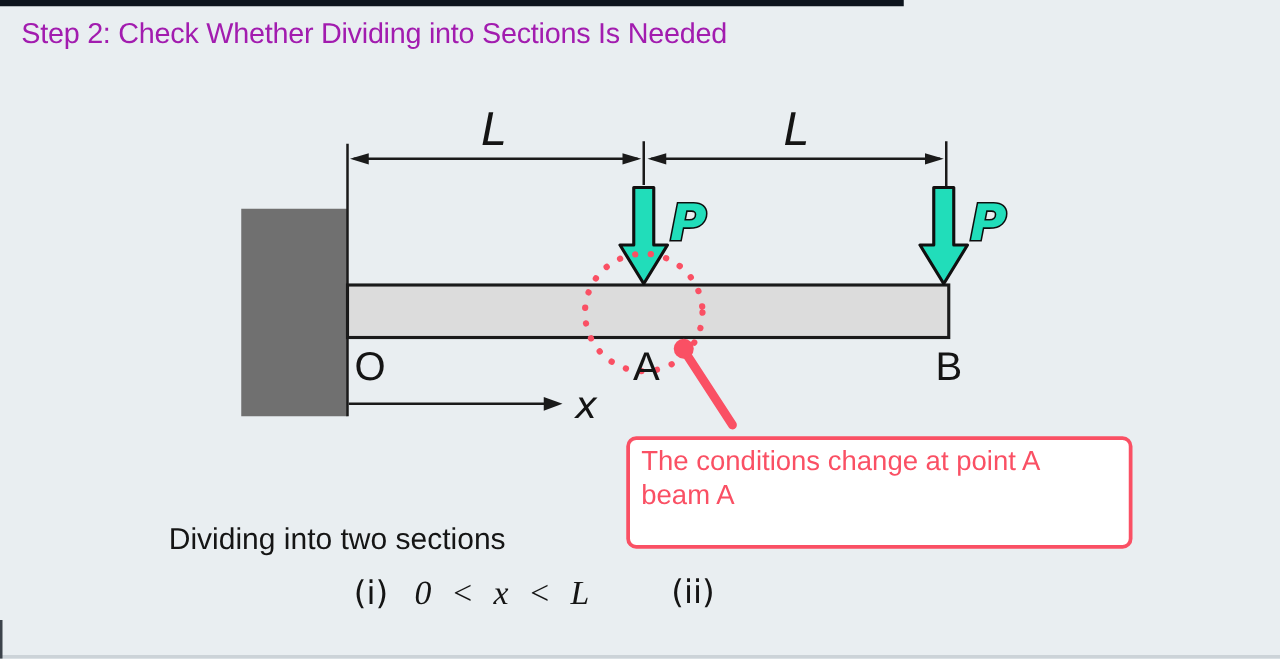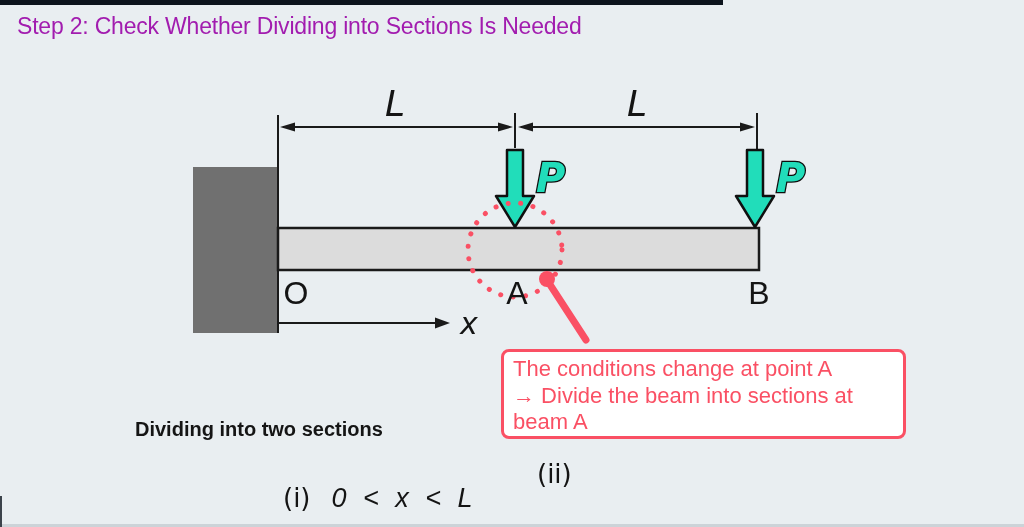--- a/index.html
+++ b/index.html
@@ -26,26 +26,26 @@
               fill:var(--teal);stroke:#0d0d0d;stroke-width:2.5px;paint-order:stroke;text-anchor:start;}
   .pt-label{font-size:32px;fill:#141414;text-anchor:middle;font-family:"Liberation Sans",sans-serif;}
   .axis-label{font-family:"DejaVu Sans",sans-serif;font-style:italic;font-size:30px;fill:#141414;}
   .dot-circle{fill:none;stroke:var(--pink);stroke-width:5px;stroke-linecap:round;stroke-dasharray:0.1 12.5;}
   .leader{stroke:var(--pink);stroke-width:7px;stroke-linecap:round;}
   .leader-dot{fill:var(--pink);stroke:none;}
 
   .callout{position:absolute;left:501px;top:337px;width:405px;height:90px;background:#ffffff;
            border:3px solid var(--pink);border-radius:8px;padding:4px 9px;color:var(--pink);
            font-size:22px;line-height:26.5px;margin-top:12px;}
-  .sections-intro{position:absolute;left:135px;top:418px;font-size:20px;color:#151515;font-weight:bold;}
+  .sections-intro{position:absolute;left:135px;top:418px;font-size:24px;color:#151515;}
   .case{position:absolute;top:459px;display:flex;align-items:baseline;gap:21px;color:#141414;}
   .case-i{left:283px;} .case-ii{left:537px;}
   .case-label{font-size:26px;font-weight:500;font-family:"DejaVu Sans",sans-serif;}
-  .case-range{font-size:27px;font-style:italic;font-family:Liberation Sans, sans-serif;
-              letter-spacing:2px;word-spacing:5px;margin-top:24px;}
+  .case-range{font-size:27px;font-style:italic;font-family:Liberation Serif, serif;
+              letter-spacing:2px;word-spacing:5px;}
 </style>
 </head>
 <body>
 
 <div class="stage">
   <div class="top-bar"></div>
   <div class="bottom-line"></div>
   <div class="left-edge"></div>
 
   <div class="page-title">Step 2: Check Whether Dividing into Sections Is Needed</div>
@@ -84,21 +84,20 @@
     <text class="load-label" x="536" y="192">P</text>
     <text class="load-label" x="776" y="192">P</text>
     <text class="pt-label" x="296" y="304">O</text>
     <text class="pt-label" x="517" y="304">A</text>
     <text class="pt-label" x="759" y="304">B</text>
     <text class="axis-label" x="460" y="334">x</text>
   </svg>
 
   <div class="callout">
     <div>The conditions change at point A</div>
-    <div>→ Divide the beam into sections at</div>
     <div>beam A</div>
   </div>
 
   <div class="sections-intro">Dividing into two sections</div>
 
   <div class="case case-i">
     <span class="case-label">(i)</span>
     <span class="case-range">0 &lt; x &lt; L</span>
   </div>
   <div class="case case-ii">

